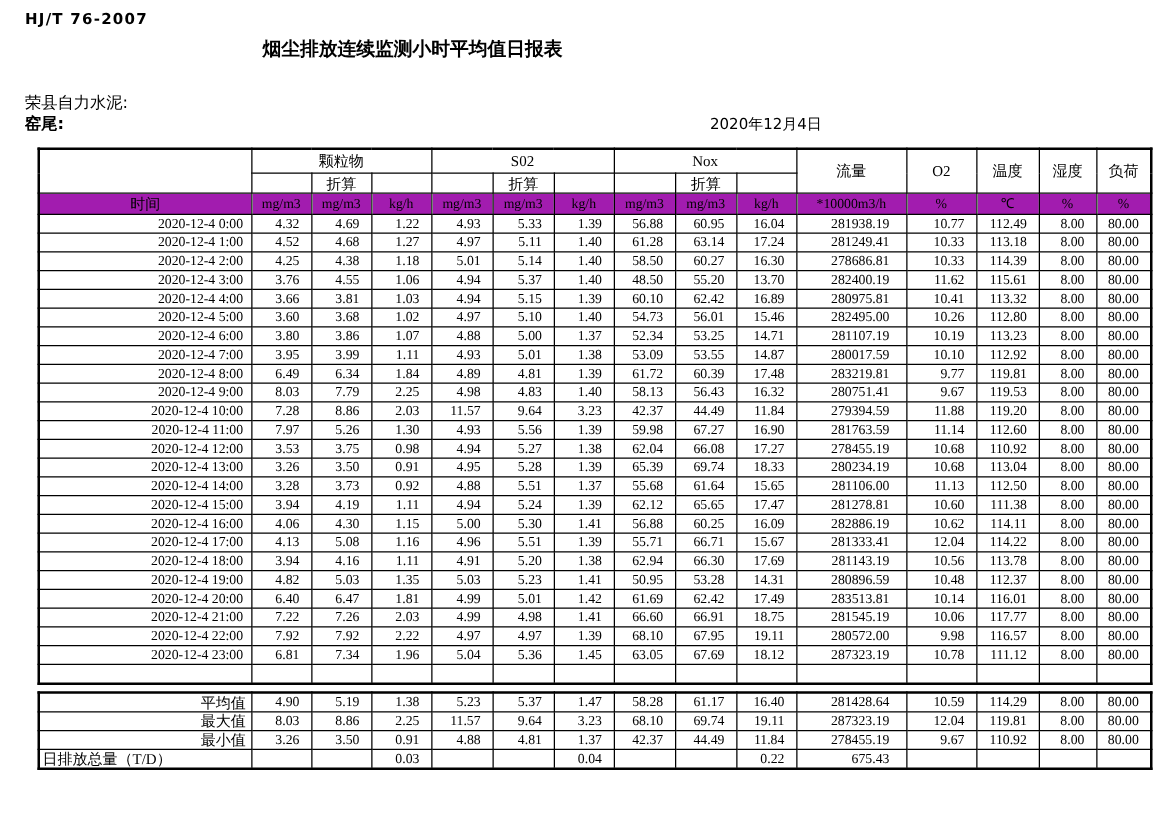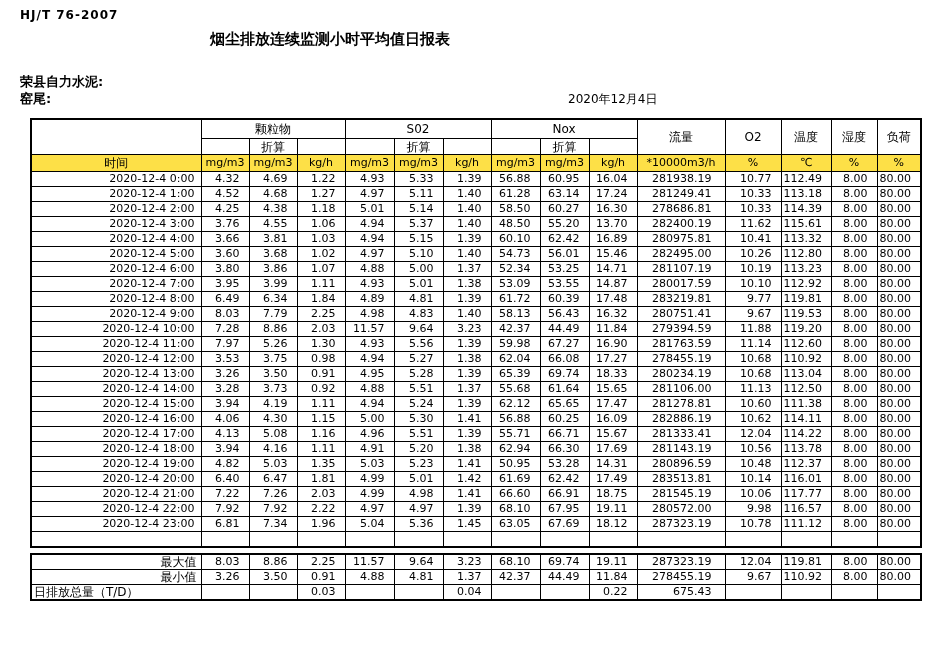--- a/index.html
+++ b/index.html
@@ -3,32 +3,32 @@
 <meta charset="utf-8">
 <style>
   html,body{margin:0;padding:0;}
   body{
     width:935px;height:656px;background:#ffffff;color:#000;
     font-family:"DejaVu Sans","Liberation Sans",sans-serif;
     position:relative;overflow:hidden;
   }
   .hdr-standard{position:absolute;left:20px;top:8px;font-size:12px;font-weight:bold;letter-spacing:1px;}
   .hdr-title{position:absolute;left:0;top:30px;width:660px;text-align:center;font-size:15px;font-weight:bold;}
-  .hdr-company{position:absolute;left:20px;top:73px;font-size:13px;font-weight:bold;}
+  .hdr-company{position:absolute;left:20px;top:73px;font-size:13px;font-weight:normal;}
   .hdr-location{position:absolute;left:20px;top:90px;font-size:13px;font-weight:bold;}
   .hdr-date{position:absolute;left:568px;top:91px;font-size:12px;}
-  .tables{position:absolute;left:30px;top:118px;width:856px;}
+  .tables{position:absolute;left:30px;top:118px;width:856px;font-family:Liberation Serif, serif;}
   table{border-collapse:collapse;table-layout:fixed;width:890px;}
   table.main{border:2px solid #000;}
   table.summary{border:2px solid #000;margin-top:5px;}
   td{border:1px solid #000;font-size:11px;height:14px;line-height:14px;
      padding:0 2px;overflow:hidden;white-space:nowrap;text-align:center;}
   .grp td{height:18px;font-size:12px;}
   .conv td{height:15px;font-size:12px;}
-  .units td{height:16px;background:#fde047;font-size:11px;}
+  .units td{height:16px;background:#a21caf;font-size:11px;}
   td.time{text-align:right;padding-right:6px;}
   td.num{text-align:right;padding-right:9px;}
   td.flow{padding-right:13px;}
   td.sum-label{text-align:right;padding-right:4px;font-size:12px;}
   td.total-label{text-align:left;padding-left:2px;font-size:12px;}
   .footnote1{margin:6px 0 0 10px;font-size:12px;font-weight:bold;}
 </style>
 </head>
 <body>
 
@@ -540,20 +540,37 @@
         <col style="width:49px">
         <col style="width:48px">
       <col style="width:88px">
         <col style="width:56px">
         <col style="width:50px">
       <col style="width:46px">
         <col style="width:44px">
     </colgroup>
     <tbody id="summary-rows">
         <tr>
+          <td class="sum-label">平均值</td>
+          <td class="num">4.90</td>
+          <td class="num">5.19</td>
+          <td class="num">1.38</td>
+          <td class="num">5.23</td>
+          <td class="num">5.37</td>
+          <td class="num">1.47</td>
+          <td class="num">58.28</td>
+          <td class="num">61.17</td>
+          <td class="num">16.40</td>
+          <td class="num flow">281428.64</td>
+          <td class="num">10.59</td>
+          <td class="num">114.29</td>
+          <td class="num">8.00</td>
+          <td class="num">80.00</td>
+        </tr>
+        <tr>
           <td class="sum-label">最大值</td>
           <td class="num">8.03</td>
           <td class="num">8.86</td>
           <td class="num">2.25</td>
           <td class="num">11.57</td>
           <td class="num">9.64</td>
           <td class="num">3.23</td>
           <td class="num">68.10</td>
           <td class="num">69.74</td>
           <td class="num">19.11</td>

